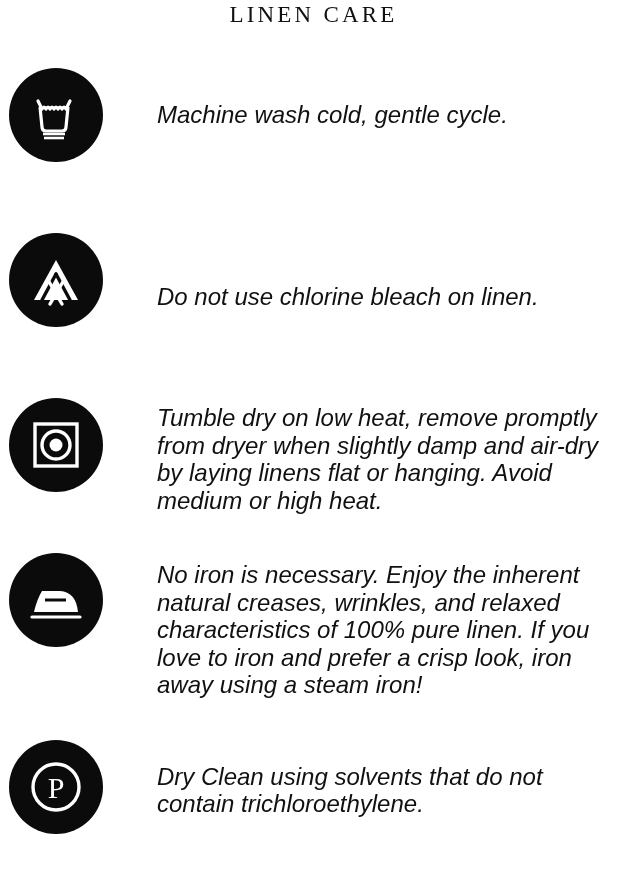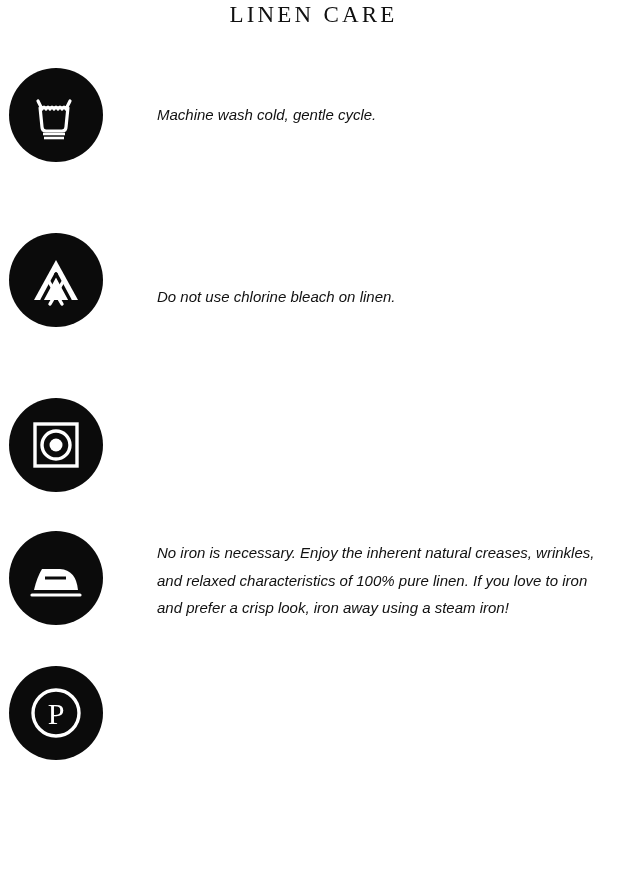--- a/index.html
+++ b/index.html
@@ -58,21 +58,21 @@
   }
   .badge svg { display: block; }
   .text-cell {
     flex: 1 1 auto;
     padding-left: 50px;
     padding-right: 14px;
   }
   .care-text {
     font-family: "Liberation Sans", sans-serif;
     font-style: italic;
-    font-size: 15px;
+    font-size: 24px;
     line-height: 27.5px;
     color: #111111;
     margin: 0;
   }
   
   .row-wash   { margin-top: 0px; }
   .row-wash   .text-cell { padding-top: 33px; }
   .row-bleach { margin-top: 71px; align-items: center; }
   .row-bleach .text-cell { padding-top: 33px; }
   .row-dry    { margin-top: 71px; }
@@ -127,20 +127,23 @@
     <div class="care-row row-dry">
       <div class="icon-cell">
         <div class="badge">
           <svg width="56" height="56" viewBox="0 0 56 56" aria-hidden="true">
             <rect x="7" y="7" width="42" height="42" fill="none" stroke="#ffffff" stroke-width="3.4"></rect>
             <circle cx="28" cy="28" r="14" fill="none" stroke="#ffffff" stroke-width="3.4"></circle>
             <circle cx="28" cy="28" r="6.5" fill="#ffffff"></circle>
           </svg>
         </div>
       </div>
+      <div class="text-cell">
+        <p class="care-text">Tumble dry on low heat, remove promptly from dryer when slightly damp and air-dry by laying linens flat or hanging. Avoid medium or high heat.</p>
+      </div>
     </div>
 
     <div class="care-row row-iron">
       <div class="icon-cell">
         <div class="badge">
           <svg width="60" height="56" viewBox="0 0 60 56" aria-hidden="true">
             <path d="M8 40 L52 40 Q50 20 34 19 L16 19 Q11 27 8 40 Z" fill="#ffffff"></path>
             <line x1="19" y1="28" x2="40" y2="28" stroke="#0b0b0b" stroke-width="3"></line>
             <line x1="6" y1="45" x2="54" y2="45" stroke="#ffffff" stroke-width="3.2" stroke-linecap="round"></line>
           </svg>
@@ -153,16 +156,19 @@
 
     <div class="care-row row-clean">
       <div class="icon-cell">
         <div class="badge">
           <svg width="60" height="60" viewBox="0 0 60 60" aria-hidden="true">
             <circle cx="30" cy="30" r="23" fill="none" stroke="#ffffff" stroke-width="3.4"></circle>
             <text x="30" y="41" text-anchor="middle" font-family="Liberation Serif, serif" font-size="30" fill="#ffffff">P</text>
           </svg>
         </div>
       </div>
+      <div class="text-cell">
+        <p class="care-text">Dry Clean using solvents that do not contain trichloroethylene.</p>
+      </div>
     </div>
 
   </div>
 </div>
 
 </body></html>

